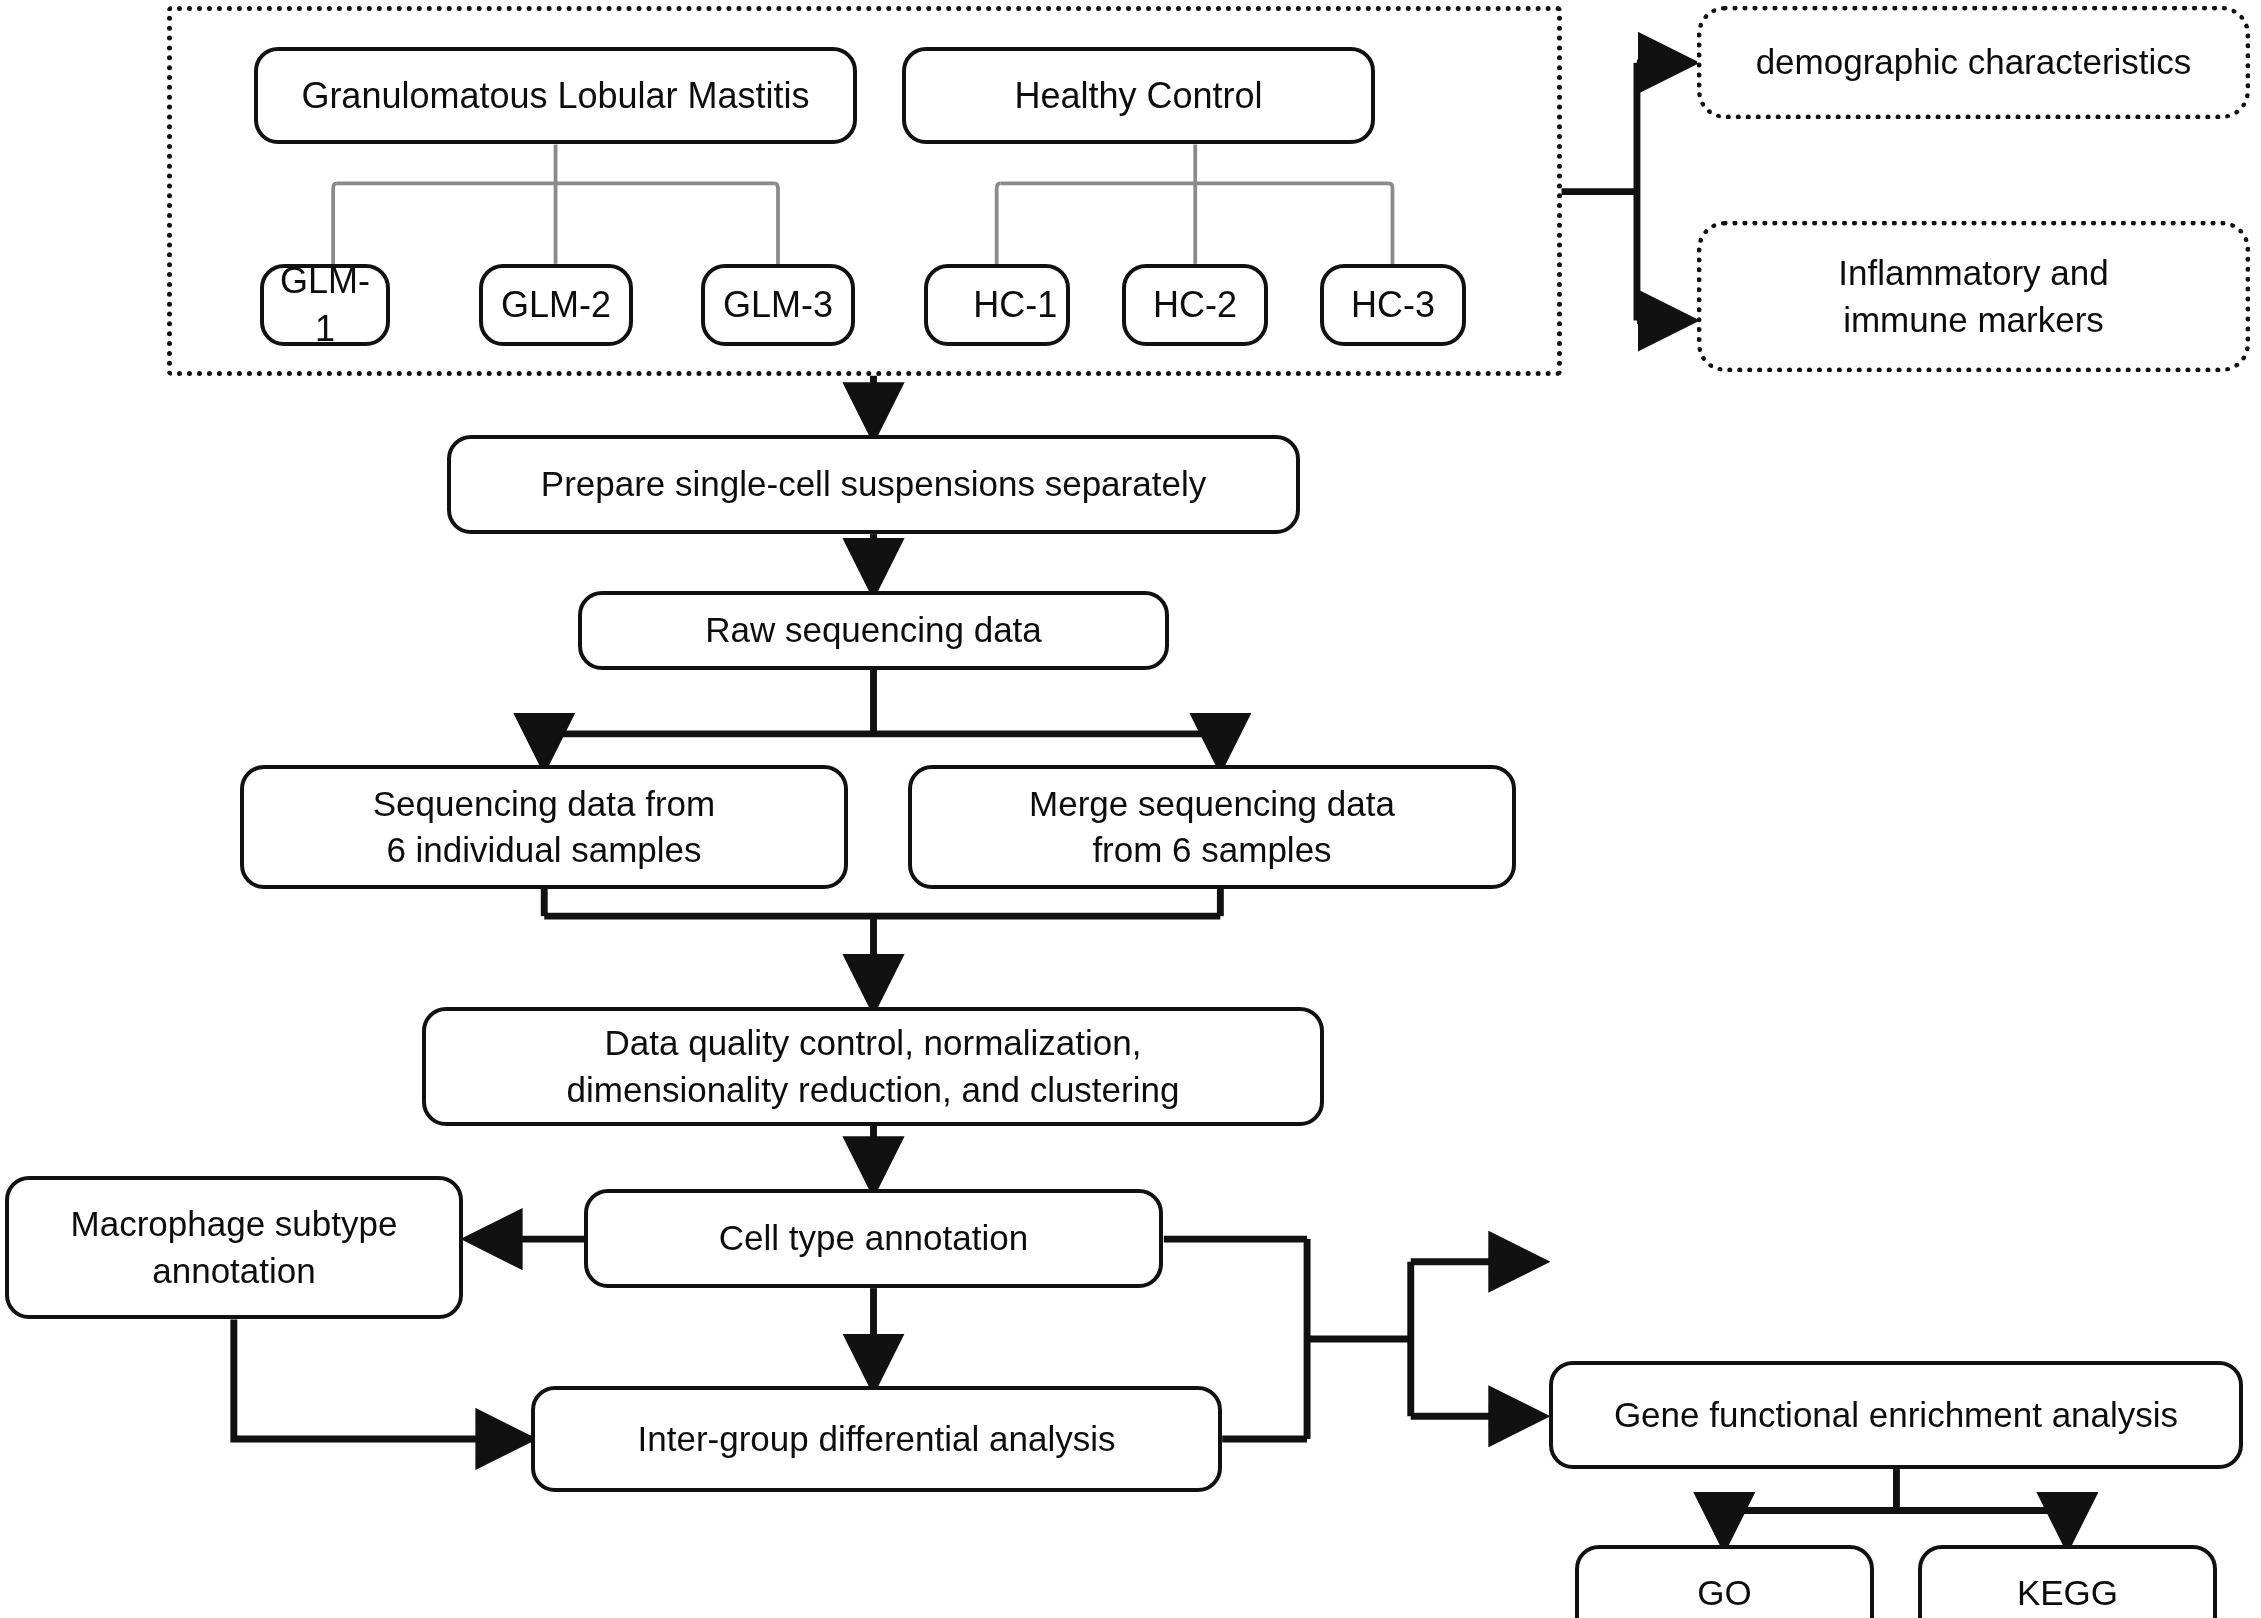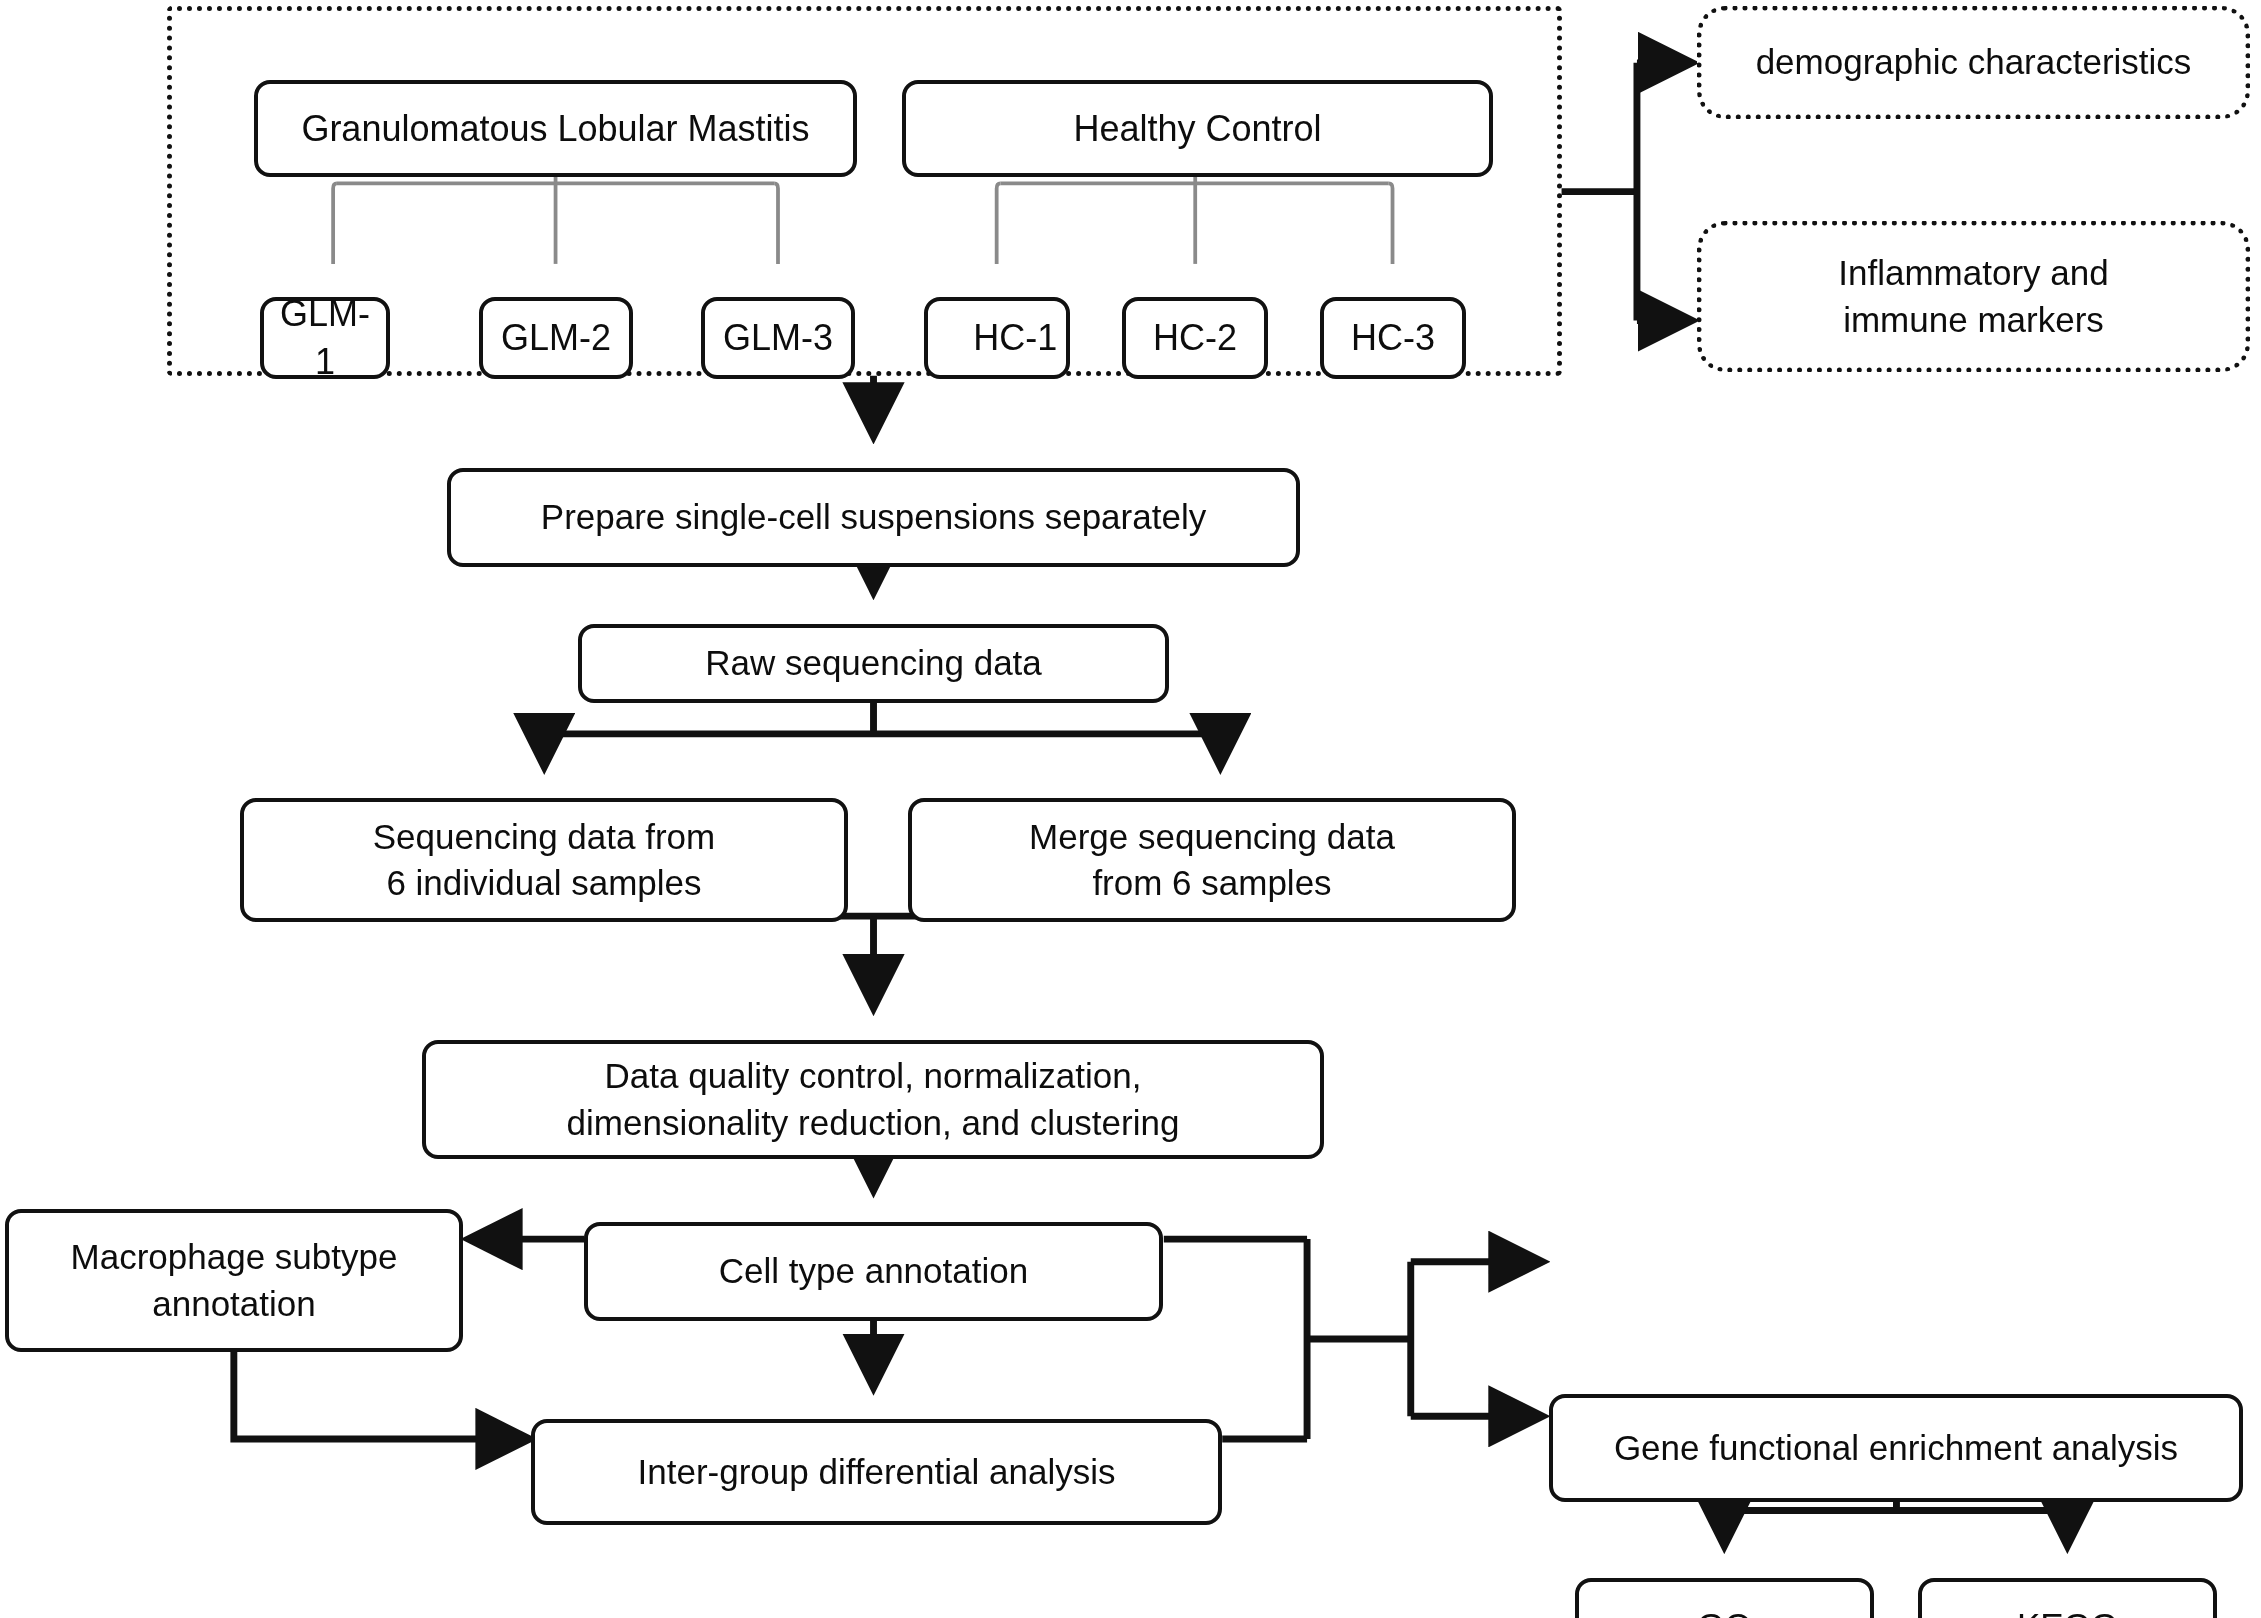--- a/index.html
+++ b/index.html
@@ -21,31 +21,30 @@
     position: absolute;
     left: 0; top: 0;
     width: 2261px;
     height: 1618px;
   }
   .node {
     position: absolute;
     box-sizing: border-box;
     background: #ffffff;
     border: 4.4px solid #111111;
-    border-radius: 16px;
+    border-radius: 24px;
     display: flex;
     align-items: center;
     justify-content: center;
     text-align: center;
     color: #0d0d0d;
     line-height: 1.32;
     padding: 0 8.8px;
     font-family: "Liberation Sans", sans-serif;
     z-index: 4;
-    margin-top: 33px;
   }
   .node .lbl { display: block; width: 100%; }
   .dotted-group {
     position: absolute;
     box-sizing: border-box;
     border: 5.7px dotted #111111;
     border-radius: 5px;
     background: transparent;
     z-index: 2;
   }
@@ -158,21 +157,21 @@
       <path d="M 3290,2404 L 3290,2458" marker-end="url(#arrowBlack)"></path>
     </g>
   </svg>
 
   <div class="dotted-group" style="left:167px; top:6.3px; width:1395px; height:370px;"></div>
 
   <div class="node fs-big" style="left:254px; top:47px; width:603px; height:97px;">
     <span class="lbl">Granulomatous Lobular Mastitis</span>
   </div>
 
-  <div class="node fs-big" style="left:902px; top:47px; width:591px; height:97px;">
+  <div class="node fs-big" style="left:902px; top:47px; width:473px; height:97px;">
     <span class="lbl">Healthy Control</span>
   </div>
 
   <div class="node fs-big" style="left:260px; top:264px; width:130px; height:82px;">
     <span class="lbl">GLM-1</span>
   </div>
   <div class="node fs-big" style="left:479px; top:264px; width:154px; height:82px;">
     <span class="lbl">GLM-2</span>
   </div>
   <div class="node fs-big" style="left:701px; top:264px; width:154px; height:82px;">

